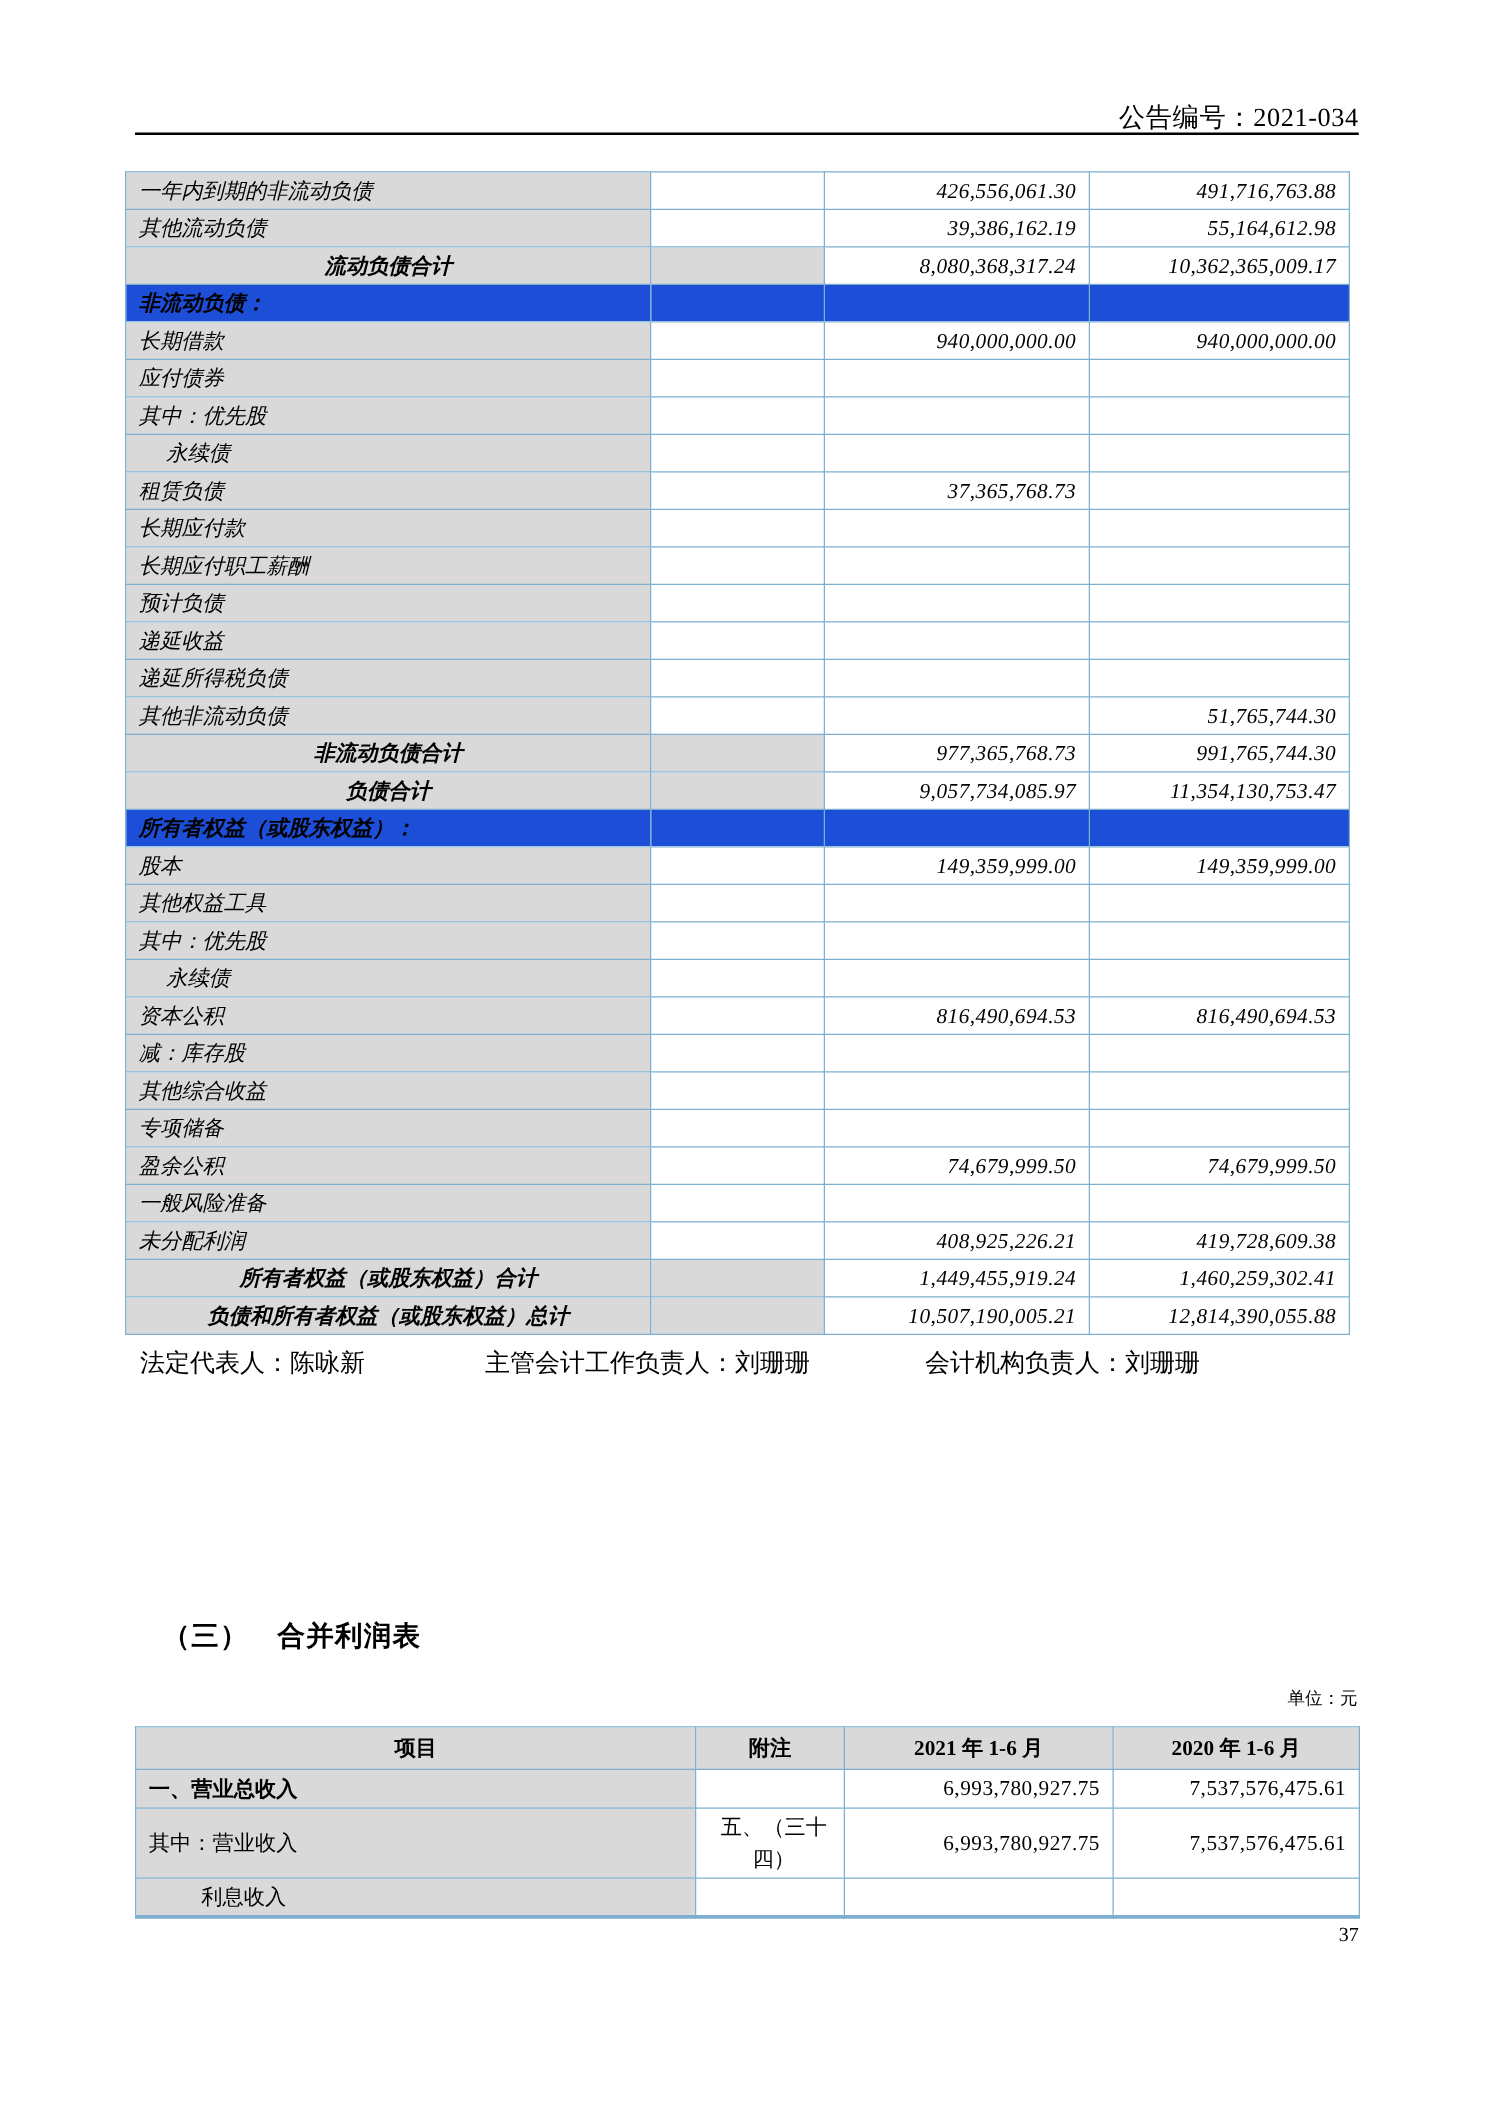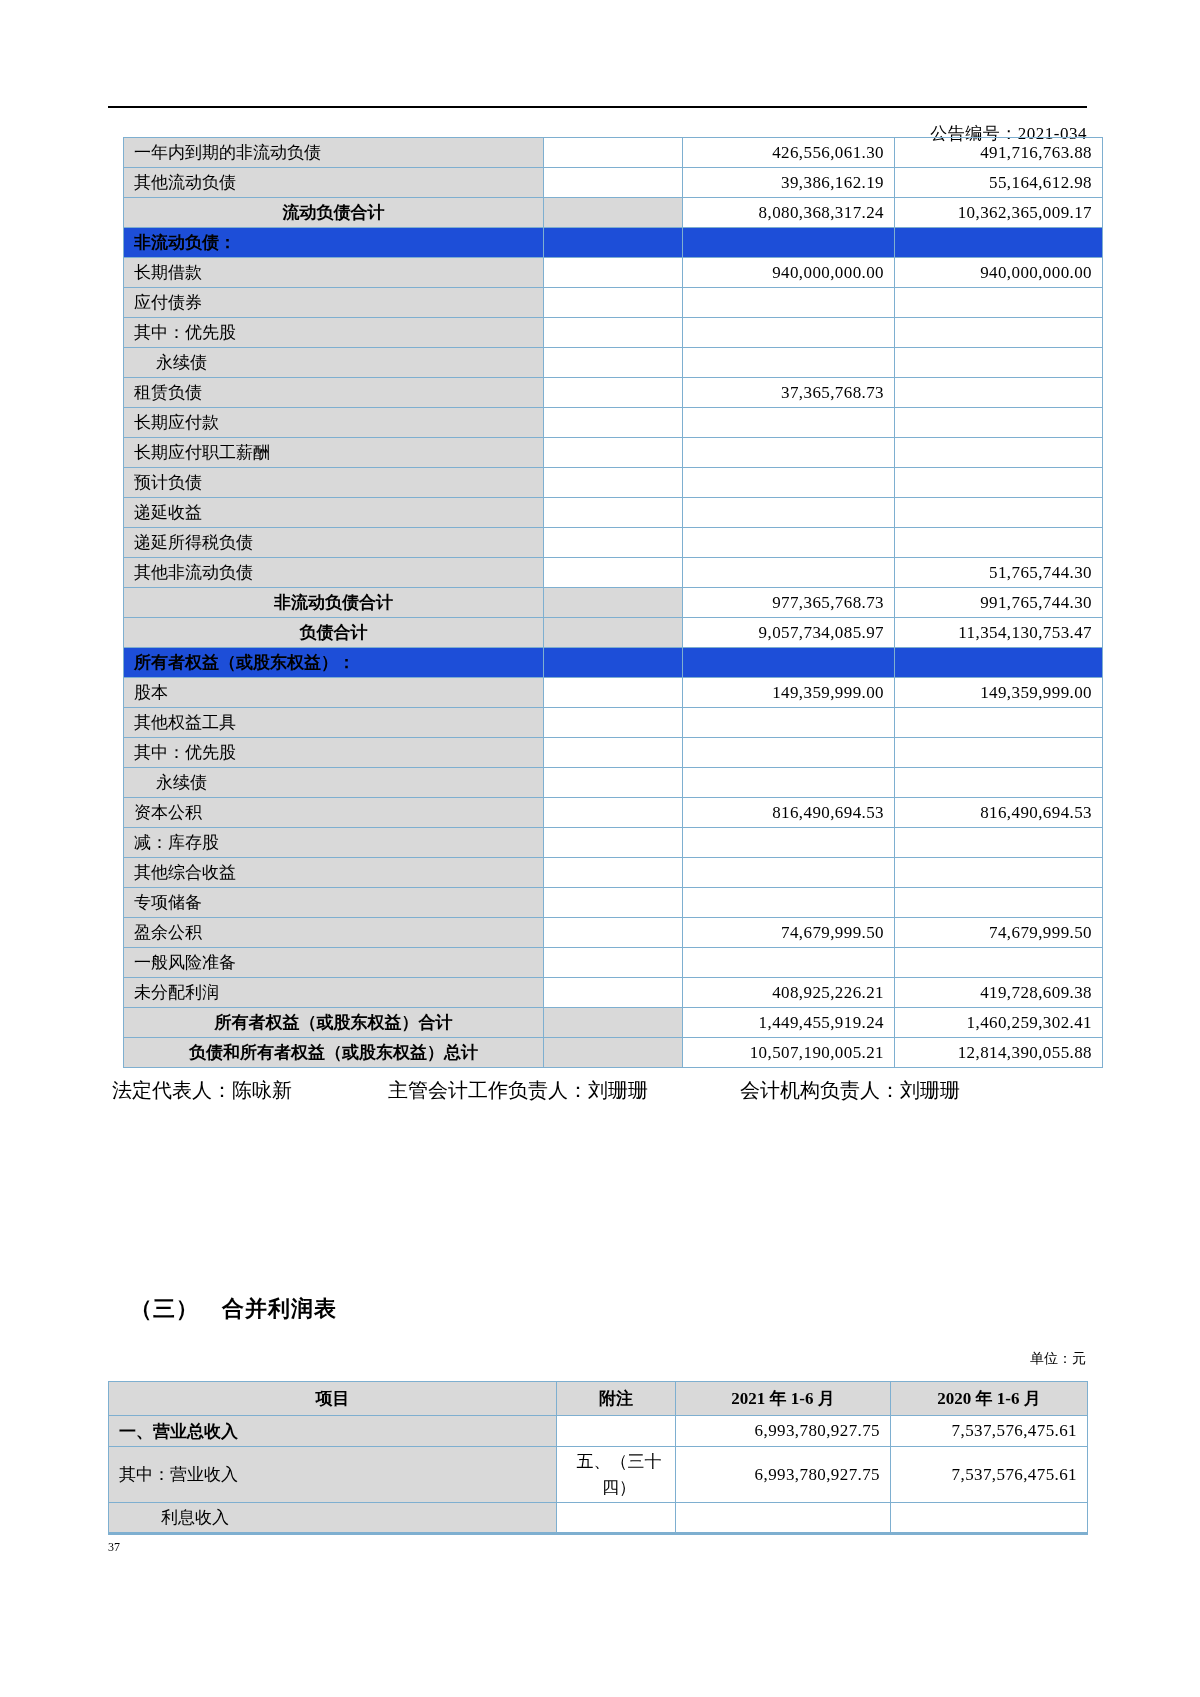--- a/index.html
+++ b/index.html
@@ -8,42 +8,42 @@
     width:1200px; height:1697px;
     background:#ffffff;
     font-family:"Liberation Serif","DejaVu Serif",serif;
     color:#000;
     overflow:hidden;
   }
 
   
   .notice {
     position:absolute; top:80px; right:113px;
-    font-size:17px; letter-spacing:0.5px;margin-top:42px;
+    font-size:21px; letter-spacing:0.5px;
   }
   .header-rule {
     position:absolute; top:106px; left:108px; width:979px;
     border-top:2.5px solid #000;
   }
 
   
   table { border-collapse:collapse; table-layout:fixed; }
   td, th {
     border:1.5px solid #7EAFD0;
     font-size:17px;
     padding:2px 10px;
     overflow:hidden;
     box-sizing:border-box;
   }
   .c-num { text-align:right; letter-spacing:0.4px; white-space:nowrap; }
   .c-label { background:#D9D9D9; text-align:left; }
   .c-note { text-align:center;padding-left:16px; }
 
   
-  .bs-table { position:absolute; top:137px; left:123px; width:979px; }
+  .bs-table { position:absolute; top:137px; left:100px; width:979px;font-style:italic; }
   .bs-table td { height:30px; padding-top:0; padding-bottom:0; }
   .bs-table tr.row-total .c-label { text-align:center; font-weight:bold; }
   .bs-table tr.row-total .c-note { background:#D9D9D9; }
   .bs-table tr.row-section td { background:#1d4ed8; }
   .bs-table tr.row-section .c-label { font-weight:bold; }
   .bs-table tr.indent-2 .c-label { padding-left:32px; }
 
   
   .signatures {
     position:absolute; top:1077px; left:112px; width:975px;
@@ -63,21 +63,21 @@
   }
   .is-table { position:absolute; top:1381px; left:108px; width:979px; border-bottom:3.5px solid #7EAFD0; }
   .is-table th { background:#D9D9D9; height:34px; font-weight:bold; text-align:center; }
   .is-table td { height:31px;margin-top:48px; }
   .is-table tr.row-primary .c-label { font-weight:bold; }
   .is-table tr.indent-2 .c-label { padding-left:52px; }
   .is-table .c-note { line-height:1.5; }
 
   .page-number {
     position:absolute; top:1540px; left:108px; width:979px;
-    text-align:left; font-size:12px;
+    text-align:right; font-size:16px;
   }
 </style>
 </head>
 <body>
 
 <div class="page">
 
   <div class="notice">公告编号：2021-034</div>
   <div class="header-rule"></div>
 

